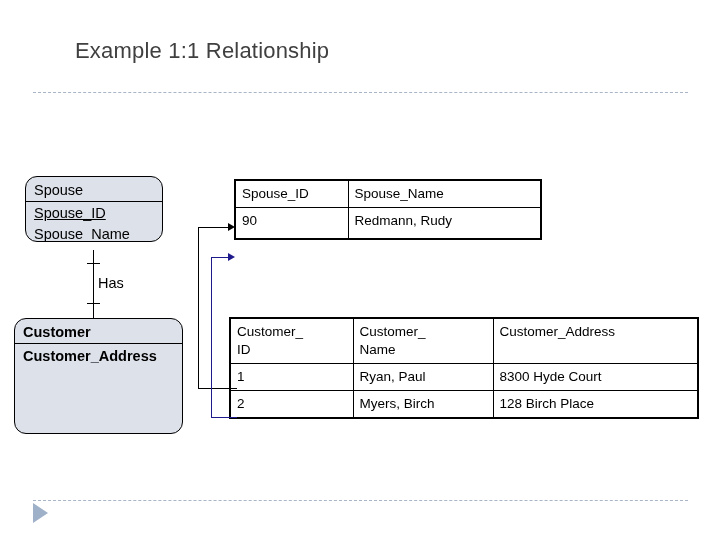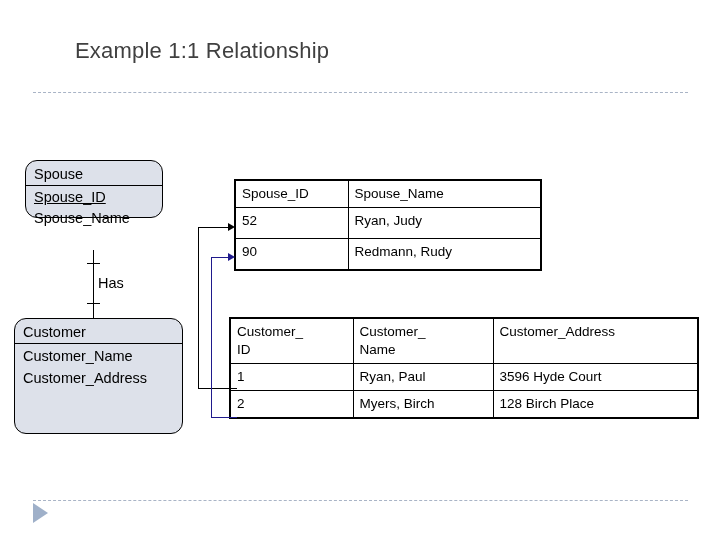--- a/index.html
+++ b/index.html
@@ -84,29 +84,30 @@
     line-height: 21px;
     white-space: nowrap;
   }
   .entity .ent-attr.pk {
     text-decoration: underline;
     text-underline-offset: 1px;
   }
 
   #entity-spouse {
     left: 25px;
-    top: 160px;
+    top: 176px;
     width: 138px;
-    height: 58px;
+    height: 66px;
   }
   #entity-customer {
     left: 14px;
     top: 318px;
     width: 169px;
     height: 116px;
+    font-weight: bold;
   }
   #entity-customer .ent-attrs .ent-attr {
     line-height: 22px;
   }
 
   
   .rel-line {
     position: absolute;
     left: 93px;
     top: 250px;
@@ -223,41 +224,36 @@
   </div>
 
   <div class="rel-line"></div>
   <div class="rel-tick" id="rel-tick-top"></div>
   <div class="rel-tick" id="rel-tick-bottom"></div>
   <div class="rel-label">Has</div>
 
   <div class="entity" id="entity-customer">
     <div class="ent-header">Customer</div>
     <div class="ent-attrs">
-      <div class="ent-attr">Customer_Name</div>
       <div class="ent-attr">Customer_Address</div>
     </div>
   </div>
 
   <table class="dtable" id="table-spouse">
     <colgroup>
         <col class="c1">
         <col class="c2">
       </colgroup>
     <thead>
       <tr>
         <th>Spouse_ID</th>
         <th>Spouse_Name</th>
       </tr>
     </thead>
     <tbody>
-      <tr>
-        <td>52</td>
-        <td>Ryan, Judy</td>
-      </tr>
       <tr>
         <td>90</td>
         <td>Redmann, Rudy</td>
       </tr>
     </tbody>
   </table>
 
   <table class="dtable" id="table-customer">
     <colgroup>
         <col class="c1">
@@ -270,21 +266,21 @@
 ID</th>
         <th>Customer_
 Name</th>
         <th>Customer_Address</th>
       </tr>
     </thead>
     <tbody>
       <tr>
         <td>1</td>
         <td>Ryan, Paul</td>
-        <td>3596 Hyde Court</td>
+        <td>8300 Hyde Court</td>
       </tr>
       <tr>
         <td>2</td>
         <td>Myers, Birch</td>
         <td>128 Birch Place</td>
       </tr>
     </tbody>
   </table>
 
   <div class="conn conn-h" id="conn-black-h-top"></div>

